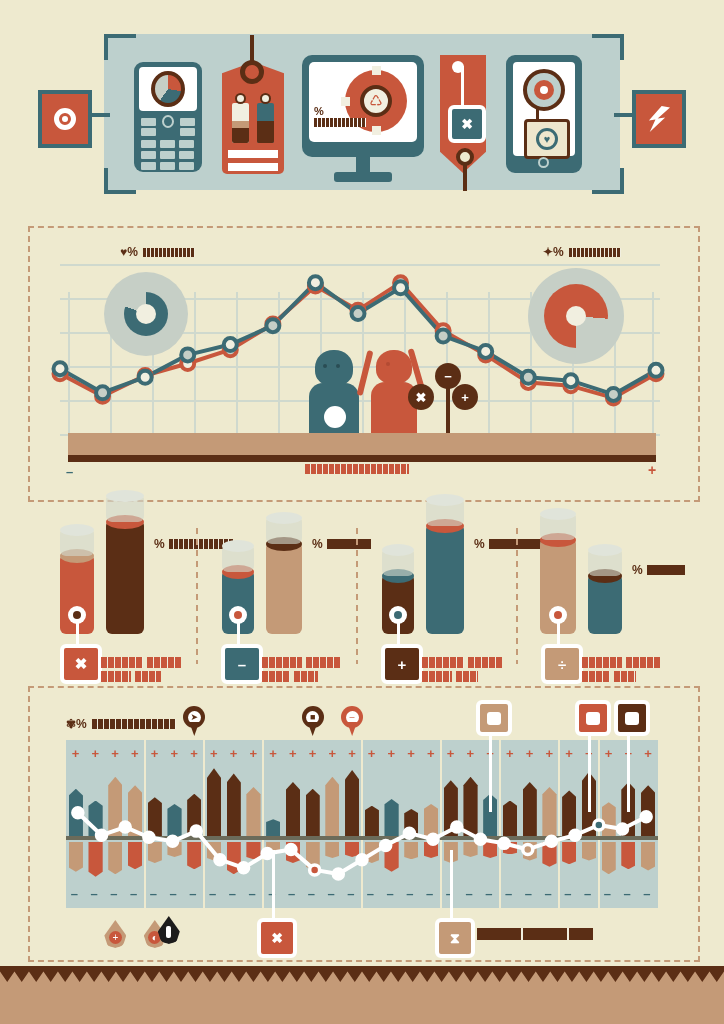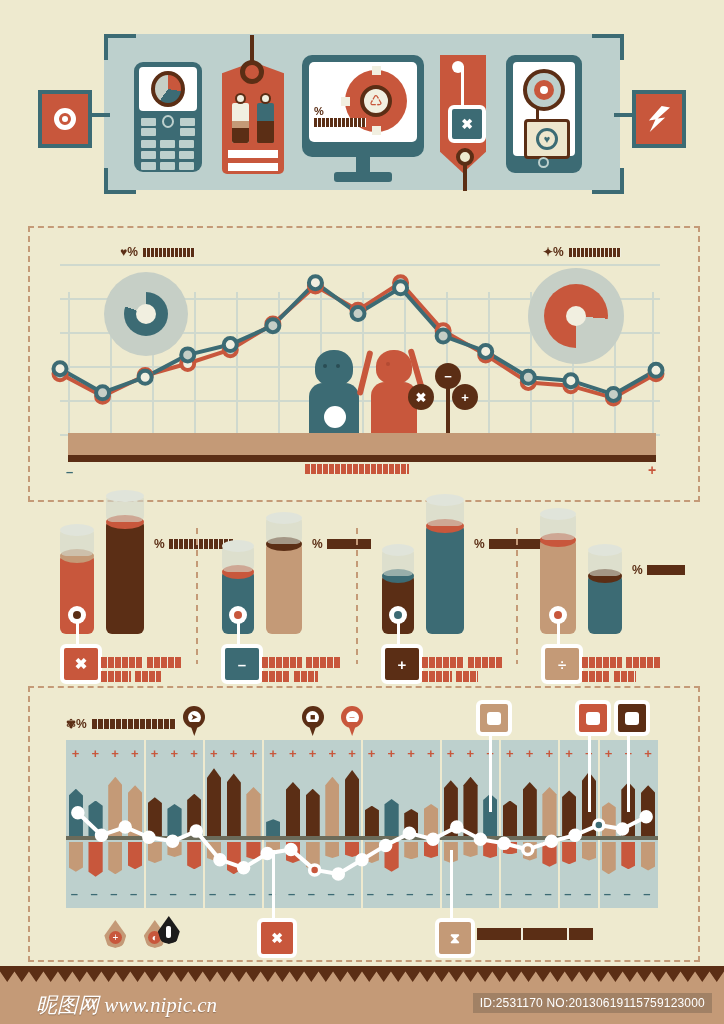--- a/index.html
+++ b/index.html
@@ -686,16 +686,14 @@
       <div class="droplet" style="left: 143.8px; top: 920px; background: rgb(196, 154, 119);">
         <span style="width:13px;height:13px;border-radius:50%;background:#c8573c;color:#fff;font-size:10px;display:flex;align-items:center;justify-content:center;margin-bottom:4px;">◐</span>
       </div>
       <div class="droplet" style="left: 157.8px; top: 916px; background: rgb(28, 28, 28);">
         <span style="width:5px;height:12px;background:#fff;display:block;margin-bottom:6px;border-radius:2px;"></span>
       </div>
     </div>
 
   <div class="footer"></div>
   <div class="zigzag"></div>
-  <div class="watermark">昵图网 www.nipic.cn</div>
-  <div class="idtag">ID:2531170 NO:20130619115759123000</div>
 
 </div>
 
 </body></html>

